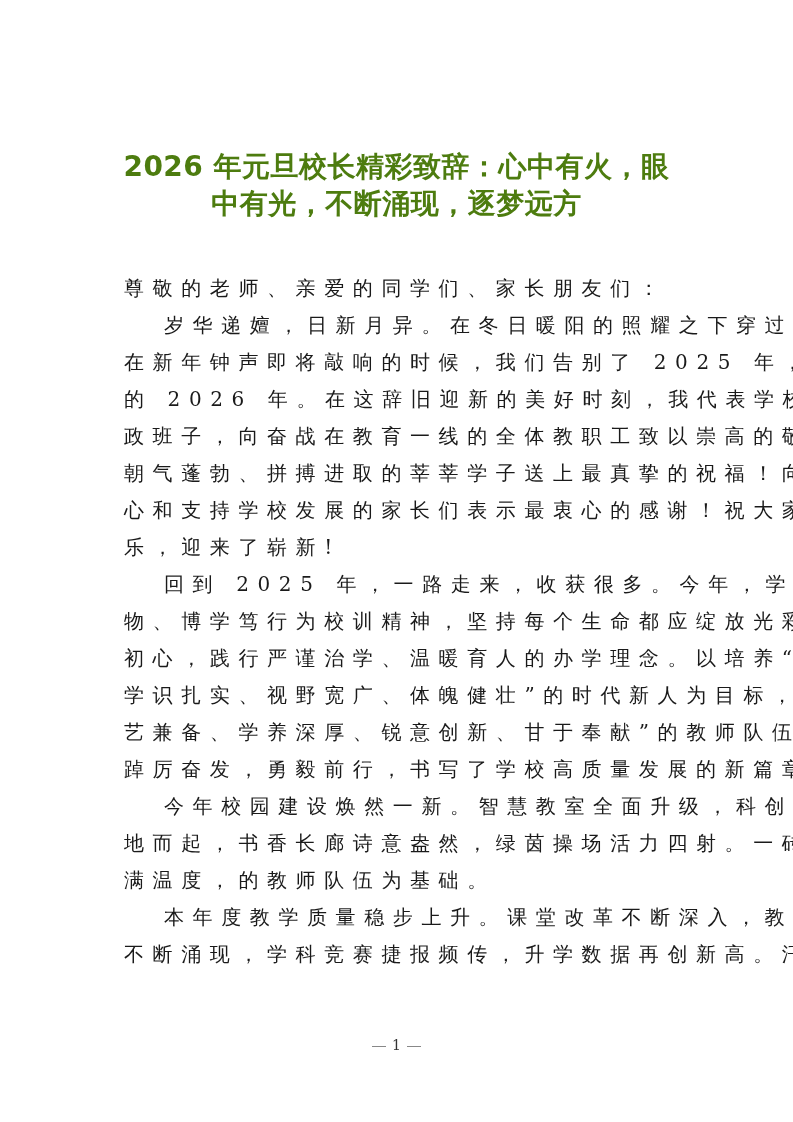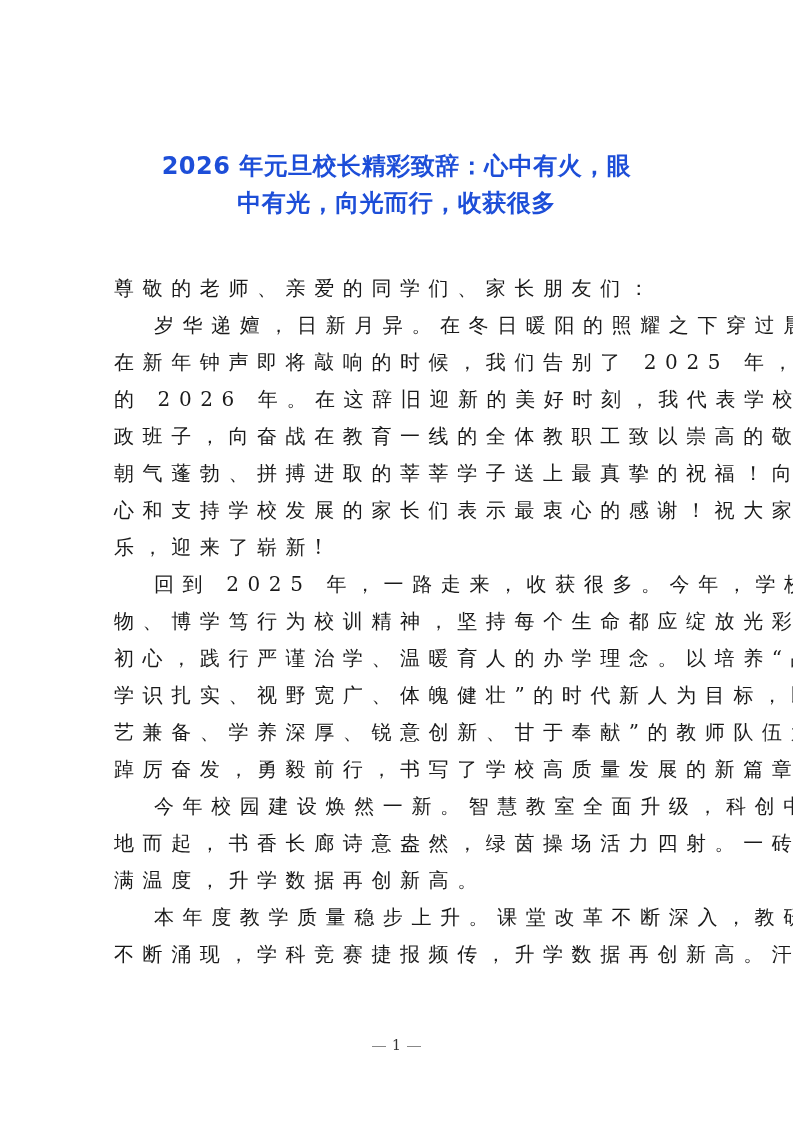--- a/index.html
+++ b/index.html
@@ -23,32 +23,32 @@
     background: #ffffff;
   }
   .title {
     position: absolute;
     left: 100px;
     top: 148px;
     width: 593px;
     text-align: center;
     font-family: "DejaVu Sans", "Liberation Sans", sans-serif;
     font-weight: bold;
-    font-size: 24px;
+    font-size: 28px;
     line-height: 37px;
-    color: #1d4ed8;
+    color: #4d7c0f;
     letter-spacing: 0.5px;
   }
   .title-line {
     display: block;
     white-space: nowrap;
   }
   .body-text {
     position: absolute;
-    left: 114px;
+    left: 124px;
     top: 270px;
     width: 590px;
   }
   .line {
     display: block;
     height: 37px;
     line-height: 37px;
     font-size: 20px;
     letter-spacing: 8.6px;
     white-space: nowrap;
@@ -75,21 +75,21 @@
     margin: 0 6px;
   }
 </style>
 </head>
 <body>
 
 <div class="page">
 
   <div class="title">
     <span class="title-line">2026 年元旦校长精彩致辞：心中有火，眼</span>
-    <span class="title-line">中有光，向光而行，收获很多</span>
+    <span class="title-line">中有光，不断涌现，逐梦远方</span>
   </div>
 
   <div class="body-text">
     <span class="line">尊敬的老师、亲爱的同学们、家长朋友们：</span>
 
     <div>
       <span class="line indent">岁华递嬗，日新月异。在冬日暖阳的照耀之下穿过晨雾，</span>
       <span class="line">在新年钟声即将敲响的时候，我们告别了 2025 年，迎来了崭新</span>
       <span class="line">的 2026 年。在这辞旧迎新的美好时刻，我代表学校的党委、行</span>
       <span class="line">政班子，向奋战在教育一线的全体教职工致以崇高的敬意！向</span>
@@ -103,21 +103,21 @@
       <span class="line">物、博学笃行为校训精神，坚持每个生命都应绽放光彩的教育</span>
       <span class="line">初心，践行严谨治学、温暖育人的办学理念。以培养“品行端正、</span>
       <span class="line">学识扎实、视野宽广、体魄健壮”的时代新人为目标，以打造“德</span>
       <span class="line">艺兼备、学养深厚、锐意创新、甘于奉献”的教师队伍为基础，</span>
       <span class="line">踔厉奋发，勇毅前行，书写了学校高质量发展的新篇章。</span>
     </div>
 
     <div>
       <span class="line indent">今年校园建设焕然一新。智慧教室全面升级，科创中心拔</span>
       <span class="line">地而起，书香长廊诗意盎然，绿茵操场活力四射。一砖一瓦充</span>
-      <span class="line">满温度，升学数据再创新高。</span>
+      <span class="line">满温度，的教师队伍为基础。</span>
     </div>
 
     <div>
       <span class="line indent">本年度教学质量稳步上升。课堂改革不断深入，教研成果</span>
       <span class="line">不断涌现，学科竞赛捷报频传，升学数据再创新高。汗水浇出</span>
     </div>
   </div>
 
   <div class="page-number">
     <span class="dash"></span><span>1</span><span class="dash"></span>

